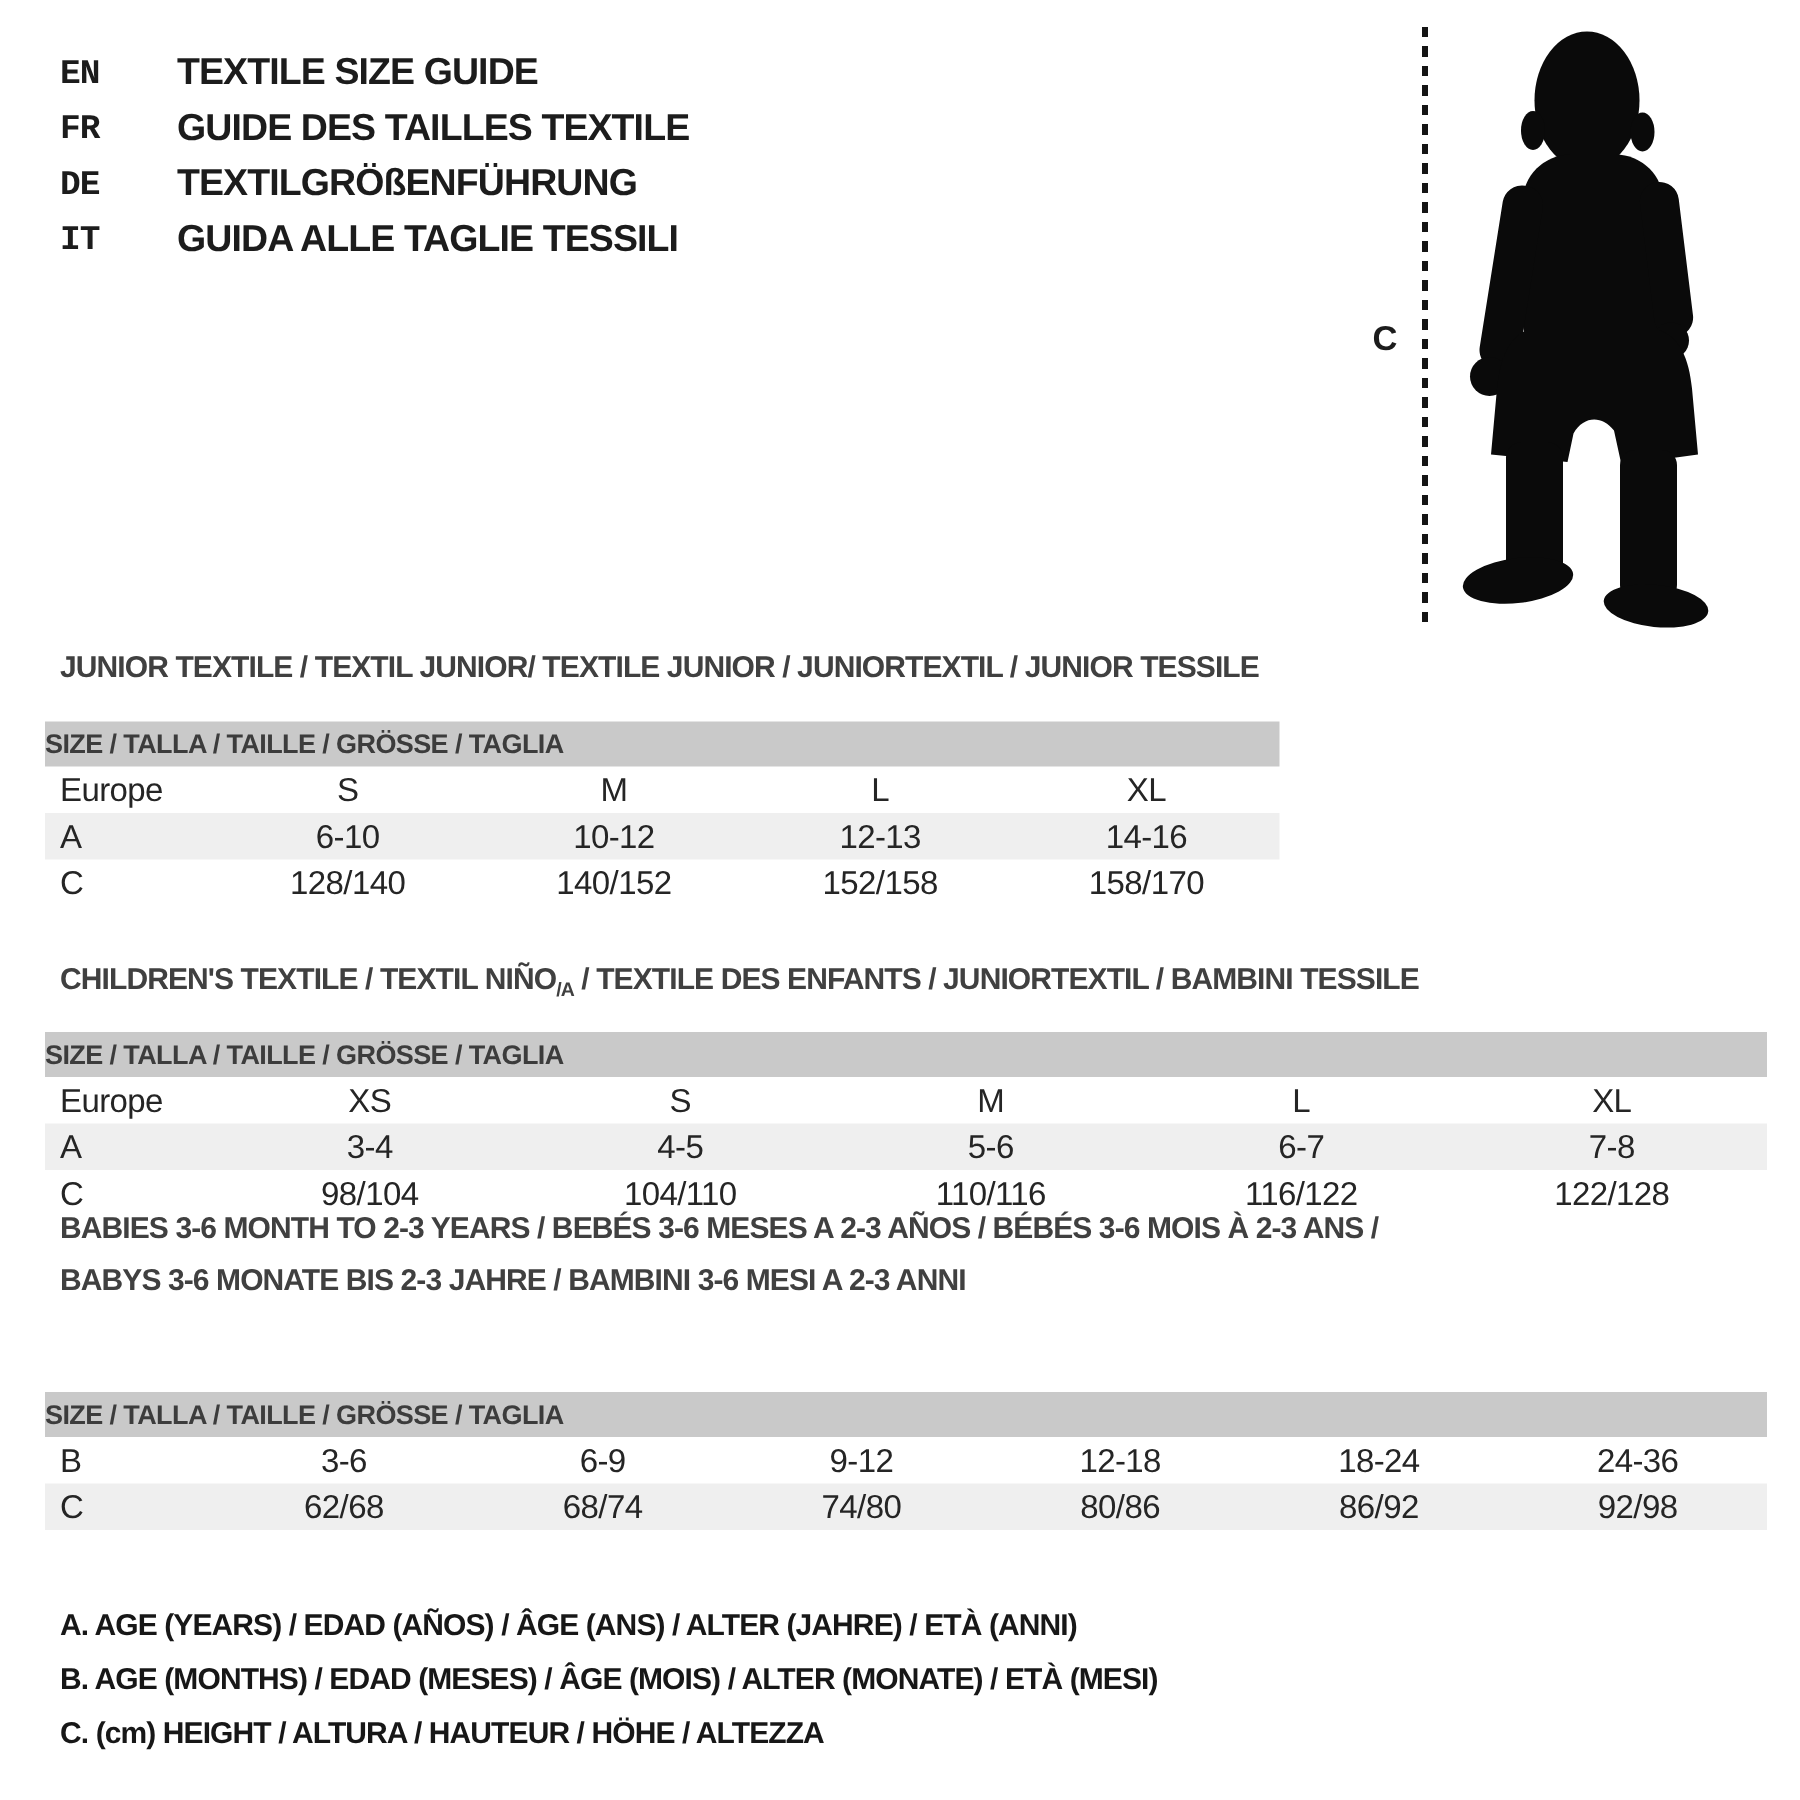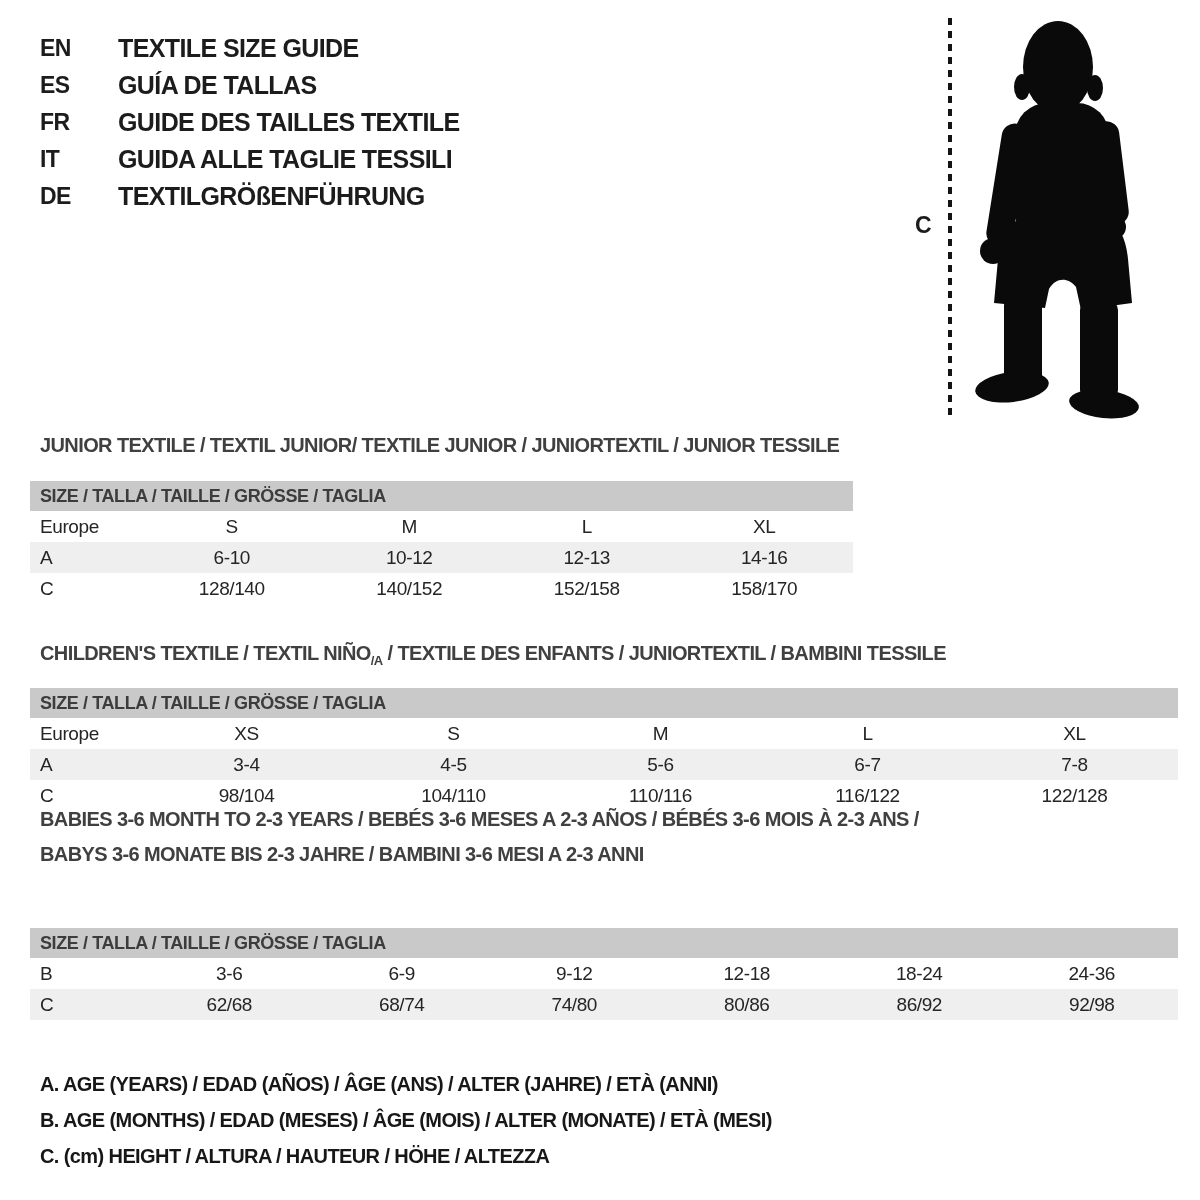--- a/index.html
+++ b/index.html
@@ -4,21 +4,21 @@
 <style>
   html,body { margin:0; padding:0; background:#ffffff; }
   .canvas {
     position:relative; width:1200px; height:1200px; background:#ffffff;
     font-family:"Liberation Sans","DejaVu Sans",sans-serif; color:#1c1c1c; overflow:hidden;
   }
 
   
   .lang-list { position:absolute; left:40px; top:30px; }
   .lang-row { display:flex; height:37px; align-items:center; }
-  .lang-code { width:78px; font-weight:700; font-size:23px; letter-spacing:-0.6px; }
+  .lang-code { width:78px; font-weight:700; font-size:23px; letter-spacing:-0.6px;font-family:Liberation Mono, monospace; }
   .lang-title { font-weight:700; font-size:25px; letter-spacing:-0.6px; white-space:nowrap; }
 
   
   .measure-line {
     position:absolute; left:948px; top:18px; width:4px; height:398px;
     background:repeating-linear-gradient(to bottom,#141414 0 7px,transparent 7px 13px);
   }
   .c-label { position:absolute; left:915px; top:212px; font-weight:700; font-size:23px; }
   .silhouette { position:absolute; left:968px; top:15px; }
 
@@ -30,24 +30,24 @@
   .heading-babies { top:802px; line-height:35px; }
   .sub { font-size:13px; vertical-align:-5px; font-weight:700; }
 
   
   .size-table { position:absolute; left:30px; }
   .table-junior { top:481px; width:823px; }
   .table-children { top:688px; width:1148px; }
   .table-babies { top:928px; width:1148px; }
   .size-bar {
     height:30px; background:#c9c9c9; display:flex; align-items:center;
-    padding-left:10px; box-sizing:border-box; font-weight:700; font-size:18px;
+    box-sizing:border-box; font-weight:700; font-size:18px;
     color:#3c3c3c; letter-spacing:-0.4px;
   }
-  .trow { display:flex; height:31px; align-items:center; font-size:19px;
+  .trow { display:flex; height:31px; align-items:center; font-size:22px;
     letter-spacing:-0.4px; color:#252525; }
   .trow.alt { background:#efefef; }
   .trow .lbl { width:113px; padding-left:10px; box-sizing:border-box; }
   .trow .cell { flex:1; text-align:center; }
 
   
   .legend { position:absolute; left:40px; top:1066px; }
   .legend-line { height:36px; display:flex; align-items:center; font-weight:700;
     font-size:20px; letter-spacing:-0.6px; white-space:nowrap; color:#171717; }
 </style>
@@ -55,34 +55,30 @@
 <body>
 
 <div class="canvas">
 
   <div class="lang-list">
     <div class="lang-row">
       <span class="lang-code">EN</span>
       <span class="lang-title">TEXTILE SIZE GUIDE</span>
     </div>
     <div class="lang-row">
-      <span class="lang-code">ES</span>
-      <span class="lang-title">GUÍA DE TALLAS</span>
-    </div>
-    <div class="lang-row">
       <span class="lang-code">FR</span>
       <span class="lang-title">GUIDE DES TAILLES TEXTILE</span>
     </div>
     <div class="lang-row">
+      <span class="lang-code">DE</span>
+      <span class="lang-title">TEXTILGRÖßENFÜHRUNG</span>
+    </div>
+    <div class="lang-row">
       <span class="lang-code">IT</span>
       <span class="lang-title">GUIDA ALLE TAGLIE TESSILI</span>
-    </div>
-    <div class="lang-row">
-      <span class="lang-code">DE</span>
-      <span class="lang-title">TEXTILGRÖßENFÜHRUNG</span>
     </div>
   </div>
 
   <div class="measure-line"></div>
   <div class="c-label">C</div>
   <svg class="silhouette" viewBox="0 0 178 404" width="178" height="404" aria-hidden="true">
     <g fill="#0a0a0a">
       <ellipse cx="90" cy="52" rx="35" ry="46"></ellipse>
       <ellipse cx="54" cy="72" rx="8" ry="13"></ellipse>
       <ellipse cx="127" cy="73" rx="8" ry="13"></ellipse>

